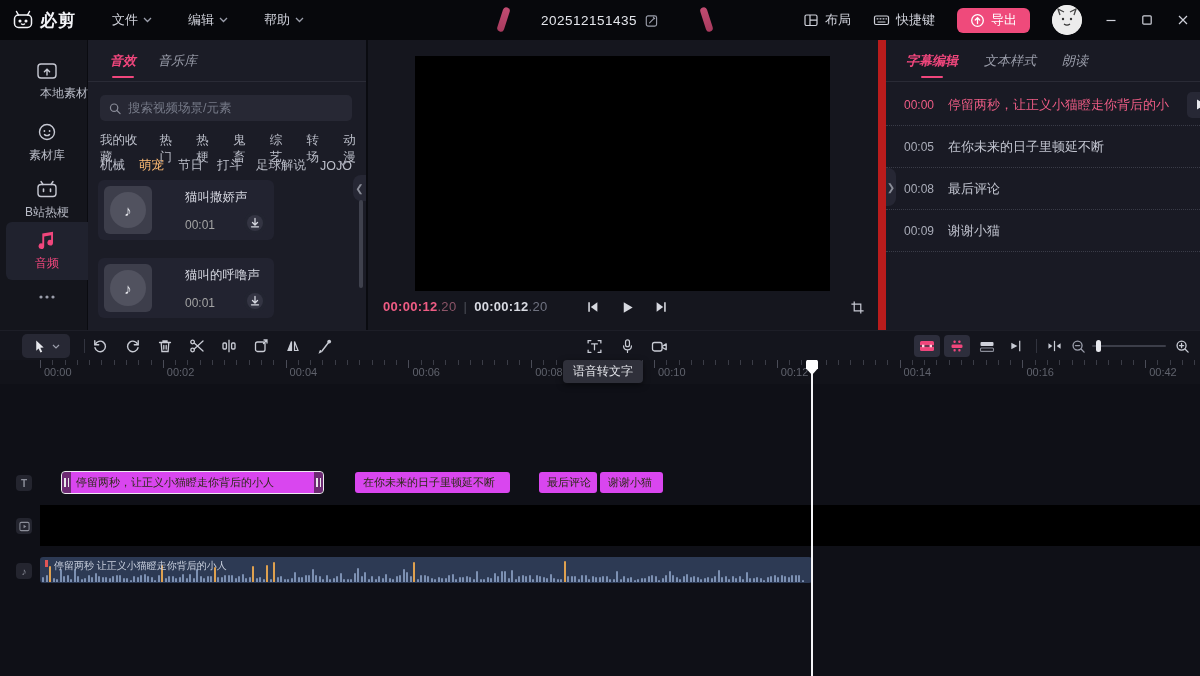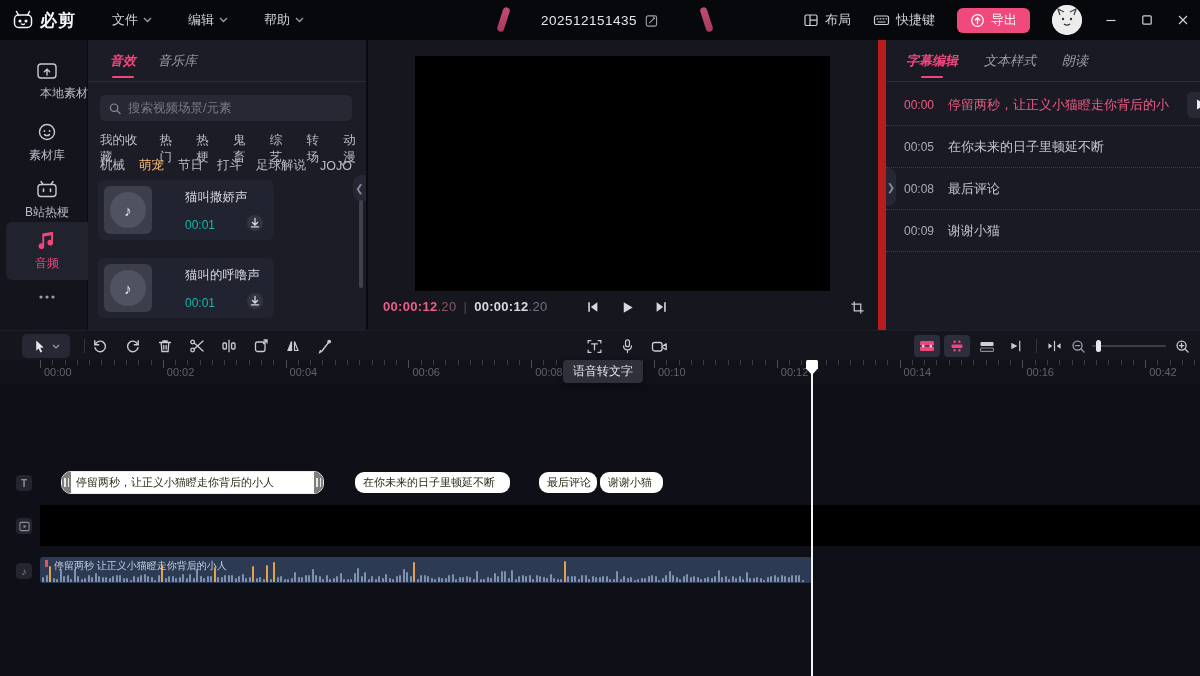--- a/index.html
+++ b/index.html
@@ -43,21 +43,21 @@
   #search-box input::placeholder { color:#767a88; }
   .tagrow { position:absolute; left:12px; display:flex; gap:14px; font-size:12.5px; color:#bcbfca; align-items:center; }
   #tags1 { top:92px; } #tags2 { top:117px; }
   .tag.active { color:#fdba74; }
   #tag-more { position:absolute; right:18px; top:120px; }
   .audio-card { position:absolute; left:10px; width:176px; height:60px; background:#222330; border-radius:6px; display:flex; padding:6px; }
   .thumb { width:48px; height:48px; border-radius:6px; background:#3d3e4b; display:flex; align-items:center; justify-content:center; }
   .thumb-circle { width:36px; height:36px; border-radius:50%; background:#51525f; display:flex; align-items:center; justify-content:center; color:#e8e9ee; font-size:15px; }
   .card-body { flex:1; padding:3px 0 0 9px; position:relative;margin-left:24px; }
   .card-title { font-size:12.5px; color:#d7d9e2; }
-  .card-dur { position:absolute; left:9px; bottom:2px; font-size:12px; color:#14b8a6; }
+  .card-dur { position:absolute; left:9px; bottom:2px; font-size:12px; color:#a3a3a3; }
   .dl-btn { position:absolute; right:2px; bottom:0; width:22px; height:22px; border-radius:50%; background:#34354211; display:flex; align-items:center; justify-content:center; }
   #lib-collapse { position:absolute; right:0; top:135px; width:13px; height:26px; background:#262734; border-radius:8px 0 0 8px; color:#8b8e99; font-size:10px; display:flex; align-items:center; justify-content:center; }
   #lib-scroll { position:absolute; right:3px; top:160px; width:4px; height:88px; border-radius:2px; background:#3f414d; }
 
   
   #preview { position:absolute; left:368px; top:40px; width:600px; height:290px; background:#15161e; }
   #video-screen { position:absolute; left:47px; top:16px; width:415px; height:235px; background:#000; }
   #preview-bar { position:absolute; left:0; bottom:8px; width:100%; height:28px; }
   #timecode { position:absolute; left:15px; top:5px; font-size:13px; letter-spacing:.3px; }
   .tc-cur { color:#ef5c84; font-weight:bold; } .tc-cur-f { color:#8c5568; }
@@ -94,21 +94,21 @@
   #timeline { position:absolute; left:0; top:360px; width:1200px; height:316px; background:#0f1017; }
   #ruler { position:absolute; left:0; top:0; width:1200px; height:24px; background:#12131a; }
   #ruler-ticks { position:absolute; left:40px; right:0; top:0; height:5px;
     background:repeating-linear-gradient(to right,#3a3c46 0 1px,transparent 1px 12.28px); }
   .ruler-major { position:absolute; top:0; }
   .ruler-major .tick { position:absolute; left:0; top:0; width:1px; height:8px; background:#4a4c57; }
   .ruler-major .lab { position:absolute; left:4px; top:6px; font-size:11px; color:#5f626c; white-space:nowrap; }
   #stt-tooltip { position:absolute; left:563px; top:0; height:23px; background:#2f303a; border-radius:4px; color:#e6e7ec; font-size:12px; display:flex; align-items:center; padding:0 10px; box-shadow:0 2px 6px rgba(0,0,0,.5); z-index:6; }
   .trackhead { position:absolute; left:16px; width:16px; height:16px; border-radius:4px; background:#24252f; color:#8b8e99; display:flex; align-items:center; justify-content:center; font-size:10px; font-weight:bold; }
   #subtitle-track { position:absolute; left:0; top:112px; width:1200px; height:22px; }
-  .clip { position:absolute; top:0; height:21px; background:#ffffff; border-radius:9px; color:#2b2a16; font-size:11px; line-height:21px; padding:0 8px; white-space:nowrap; overflow:hidden; }
+  .clip { position:absolute; top:0; height:21px; background:#d946ef; border-radius:3px; color:#2b2a16; font-size:11px; line-height:21px; padding:0 8px; white-space:nowrap; overflow:hidden; }
   .clip.selected { outline:1.5px solid #ecebf0; padding:0 14px; }
   .handle { position:absolute; top:0; width:9px; height:21px; background:rgba(20,20,12,.55); display:flex; align-items:center; justify-content:center; gap:2px; }
   .handle i { display:block; width:1.5px; height:9px; background:#e8e8ea; }
   .handle.l { left:0; border-radius:3px 0 0 3px; } .handle.r { right:0; border-radius:0 3px 3px 0; }
   #video-track { position:absolute; left:40px; top:145px; width:1160px; height:41px; background:#000; }
   #audio-clip { position:absolute; left:40px; top:197px; width:772px; height:26px; background:#2d3a54; border-radius:3px; overflow:hidden; }
   #audio-label { position:absolute; left:14px; top:2px; font-size:10px; color:#c9d0de; white-space:nowrap; z-index:2; }
   #audio-mark { position:absolute; left:5px; top:3px; width:3px; height:7px; background:#e05555; z-index:2; }
   #waveform { position:absolute; left:2px; bottom:1px; right:0; height:24px; display:flex; align-items:flex-end; gap:1.5px; }
   #waveform i { display:block; width:2px; background:#7c90b2; border-radius:1px 1px 0 0; flex:none; }

